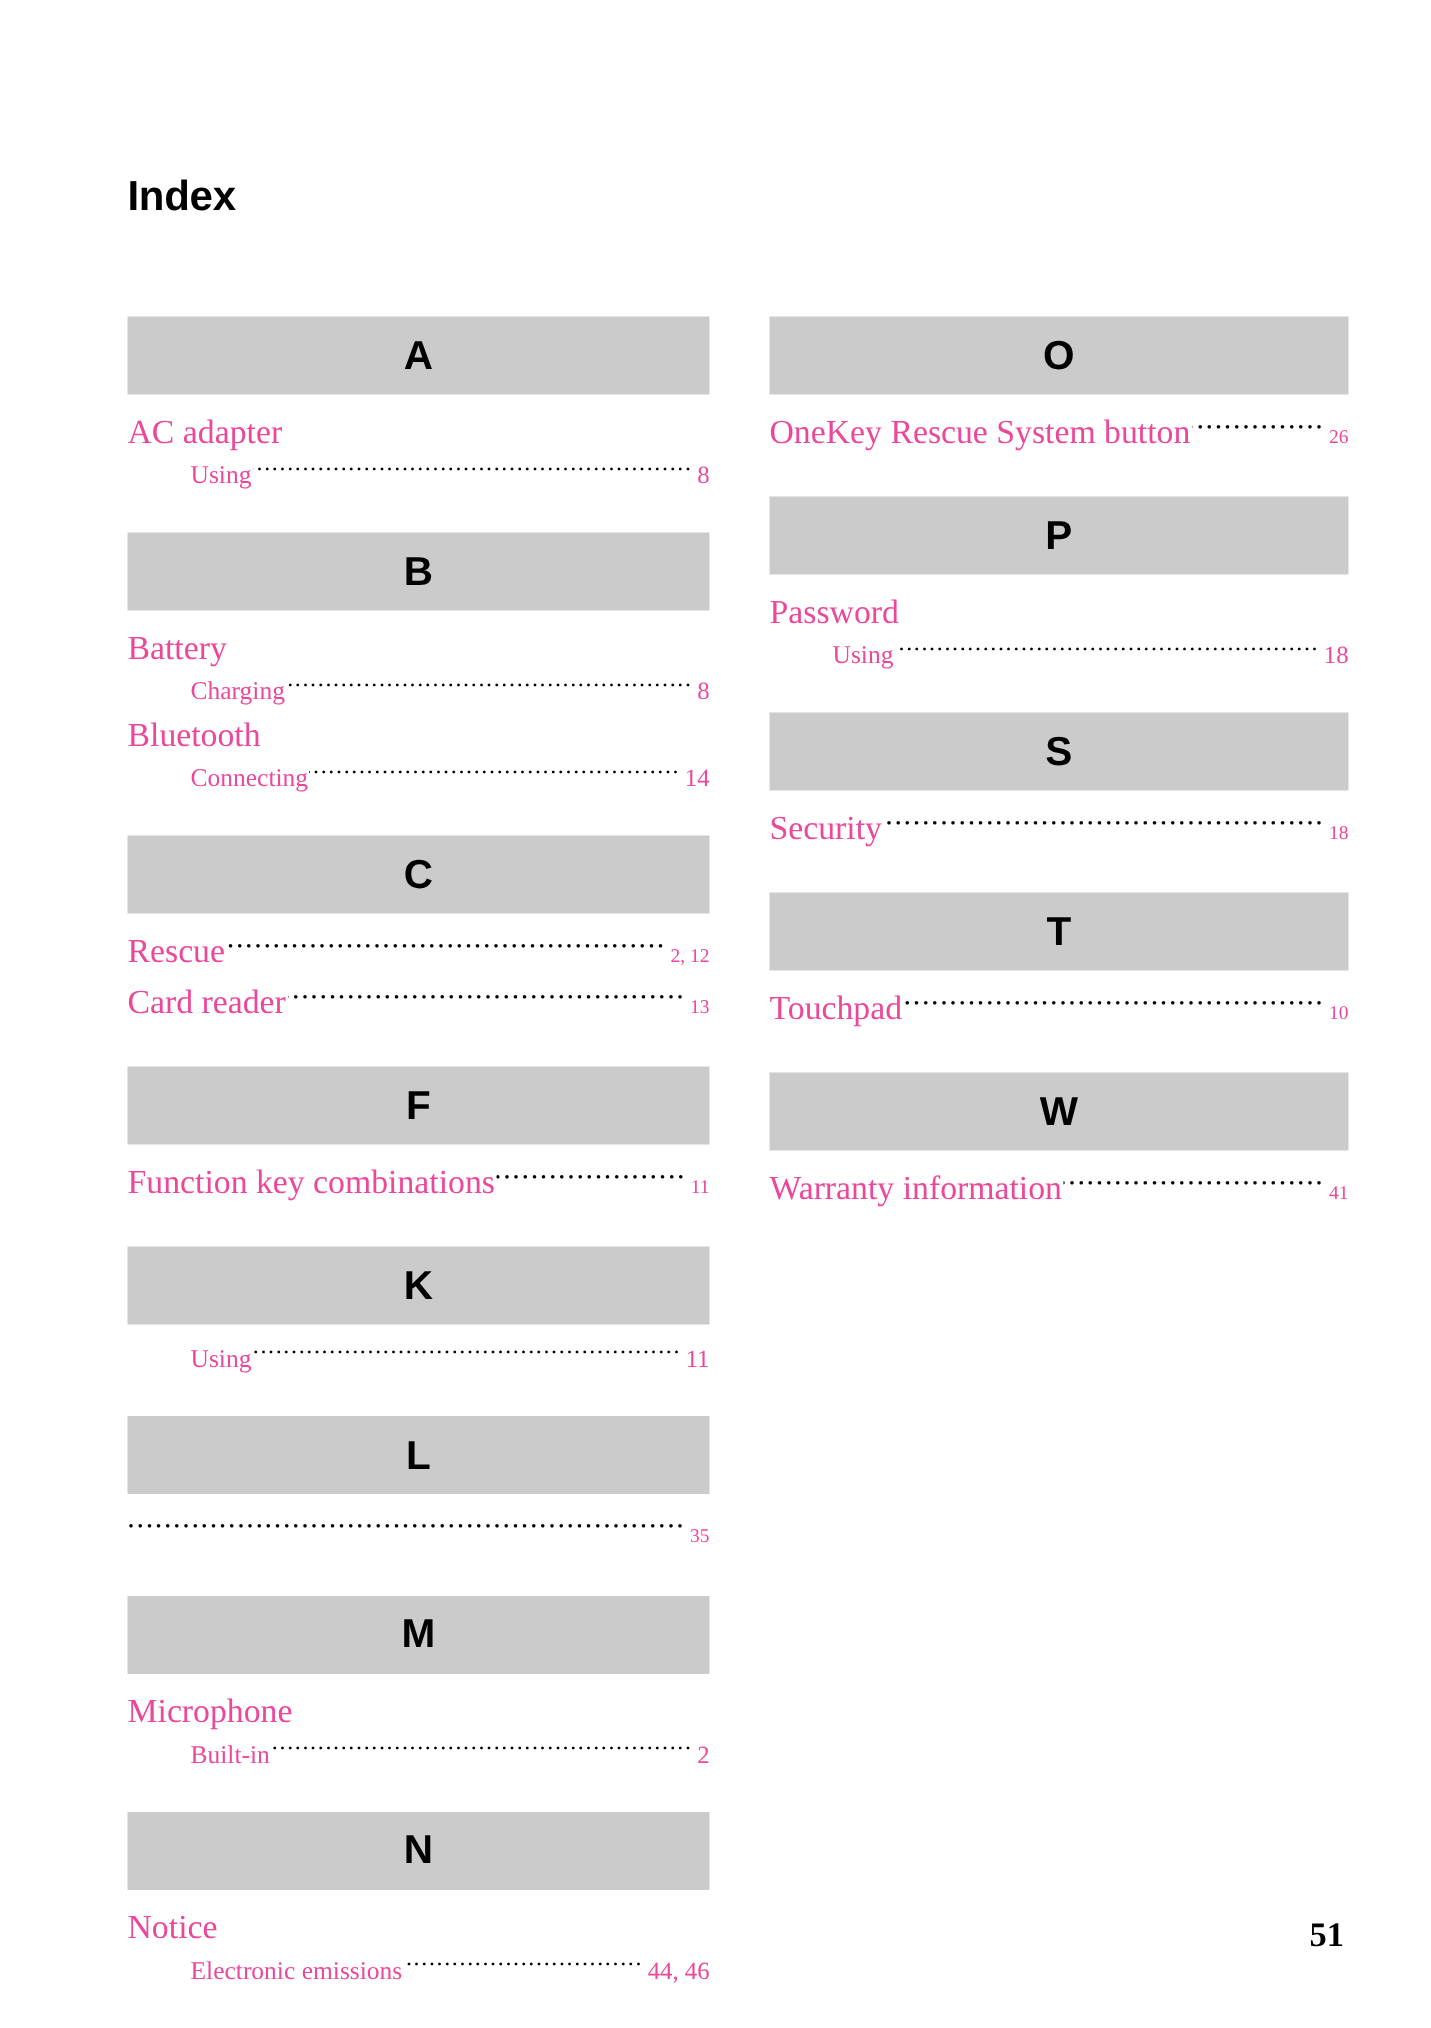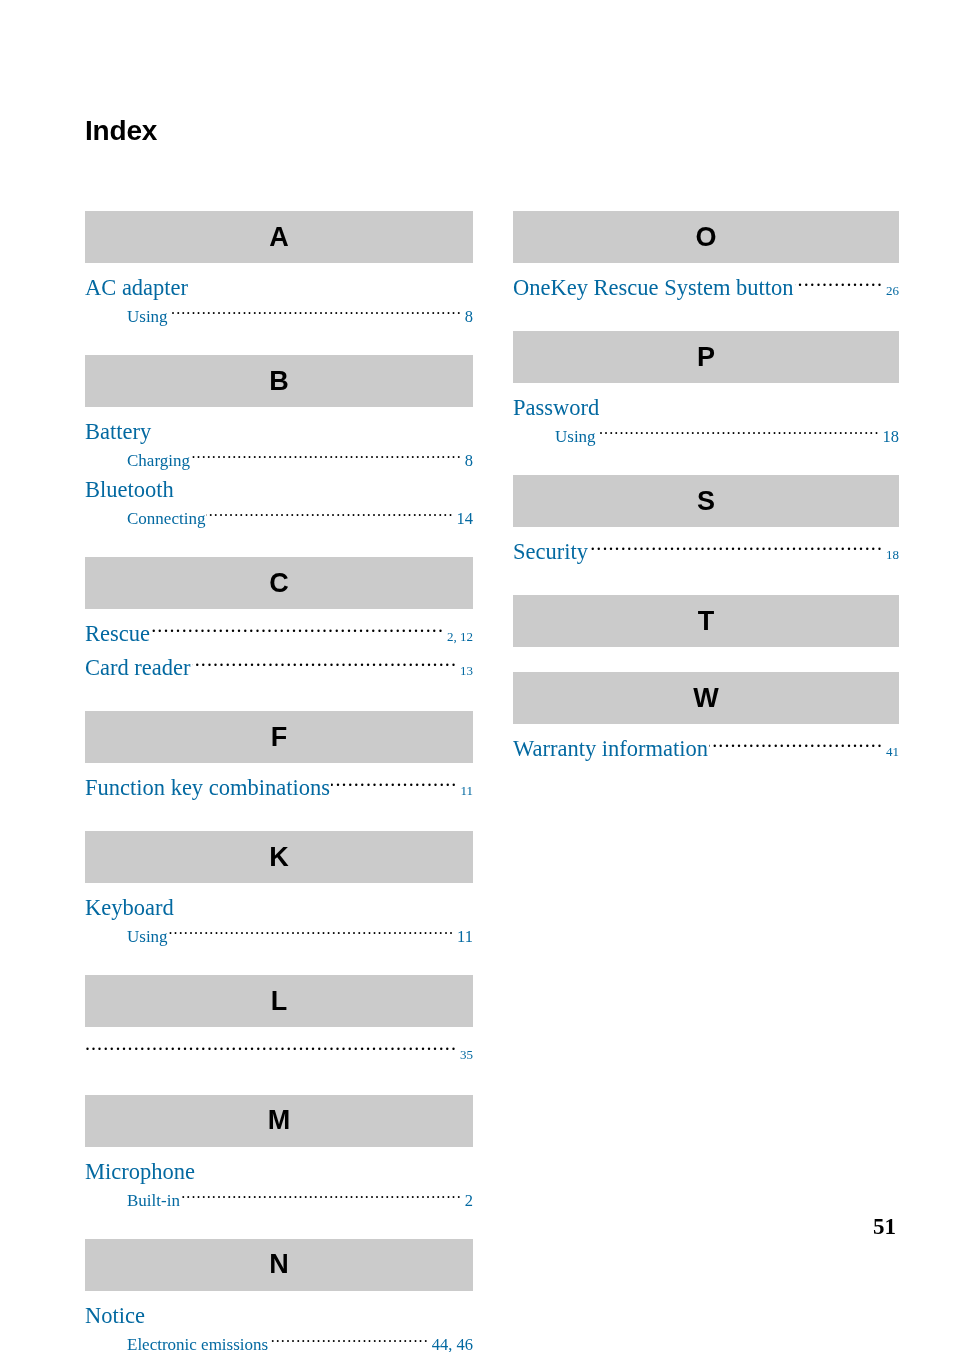--- a/index.html
+++ b/index.html
@@ -79,21 +79,21 @@
     padding-top: 9px;
   }
 
   
   .entry {
     display: flex;
     align-items: baseline;
     width: 100%;
     box-sizing: border-box;
     white-space: nowrap;
-    color: #0369a1;
+    color: #ec4899;
   }
 
   
   .entry.level-1 {
     font-size: 22.5px;
     line-height: 31px;
   }
   
   .entry.level-2 {
     font-size: 17px;
@@ -132,21 +132,21 @@
     padding-left: 2px;
   }
   
   .entry.level-1 .pages { font-size: 13px; }
   .entry.level-2 .pages { font-size: 16.5px; }
 
   
   .folio {
     position: absolute;
     right: 58px;
-    top: 1214px;
+    top: 1277px;
     font-family: "Liberation Serif", serif;
     font-weight: bold;
     font-size: 23px;
     line-height: 26px;
     color: #000000;
     text-align: right;
   }
 </style>
 </head>
 <body>
@@ -222,23 +222,20 @@
               <span class="leader"></span>
               <span class="pages">11</span>
             </div>
           </div>
         </div>
         <div class="section">
           <div class="letter-bar">
             <span class="letter">K</span>
           </div>
           <div class="entries">
-            <div class="entry level-1 no-leader">
-              <span class="term">Keyboard</span>
-            </div>
             <div class="entry level-2">
               <span class="term">Using</span>
               <span class="leader"></span>
               <span class="pages">11</span>
             </div>
           </div>
         </div>
         <div class="section">
           <div class="letter-bar">
             <span class="letter">L</span>
@@ -318,20 +315,27 @@
               <span class="term">Security</span>
               <span class="leader"></span>
               <span class="pages">18</span>
             </div>
           </div>
         </div>
         <div class="section">
           <div class="letter-bar">
             <span class="letter">T</span>
           </div>
+          <div class="entries">
+            <div class="entry level-1">
+              <span class="term">Touchpad</span>
+              <span class="leader"></span>
+              <span class="pages">10</span>
+            </div>
+          </div>
         </div>
         <div class="section">
           <div class="letter-bar">
             <span class="letter">W</span>
           </div>
           <div class="entries">
             <div class="entry level-1">
               <span class="term">Warranty information</span>
               <span class="leader"></span>
               <span class="pages">41</span>

